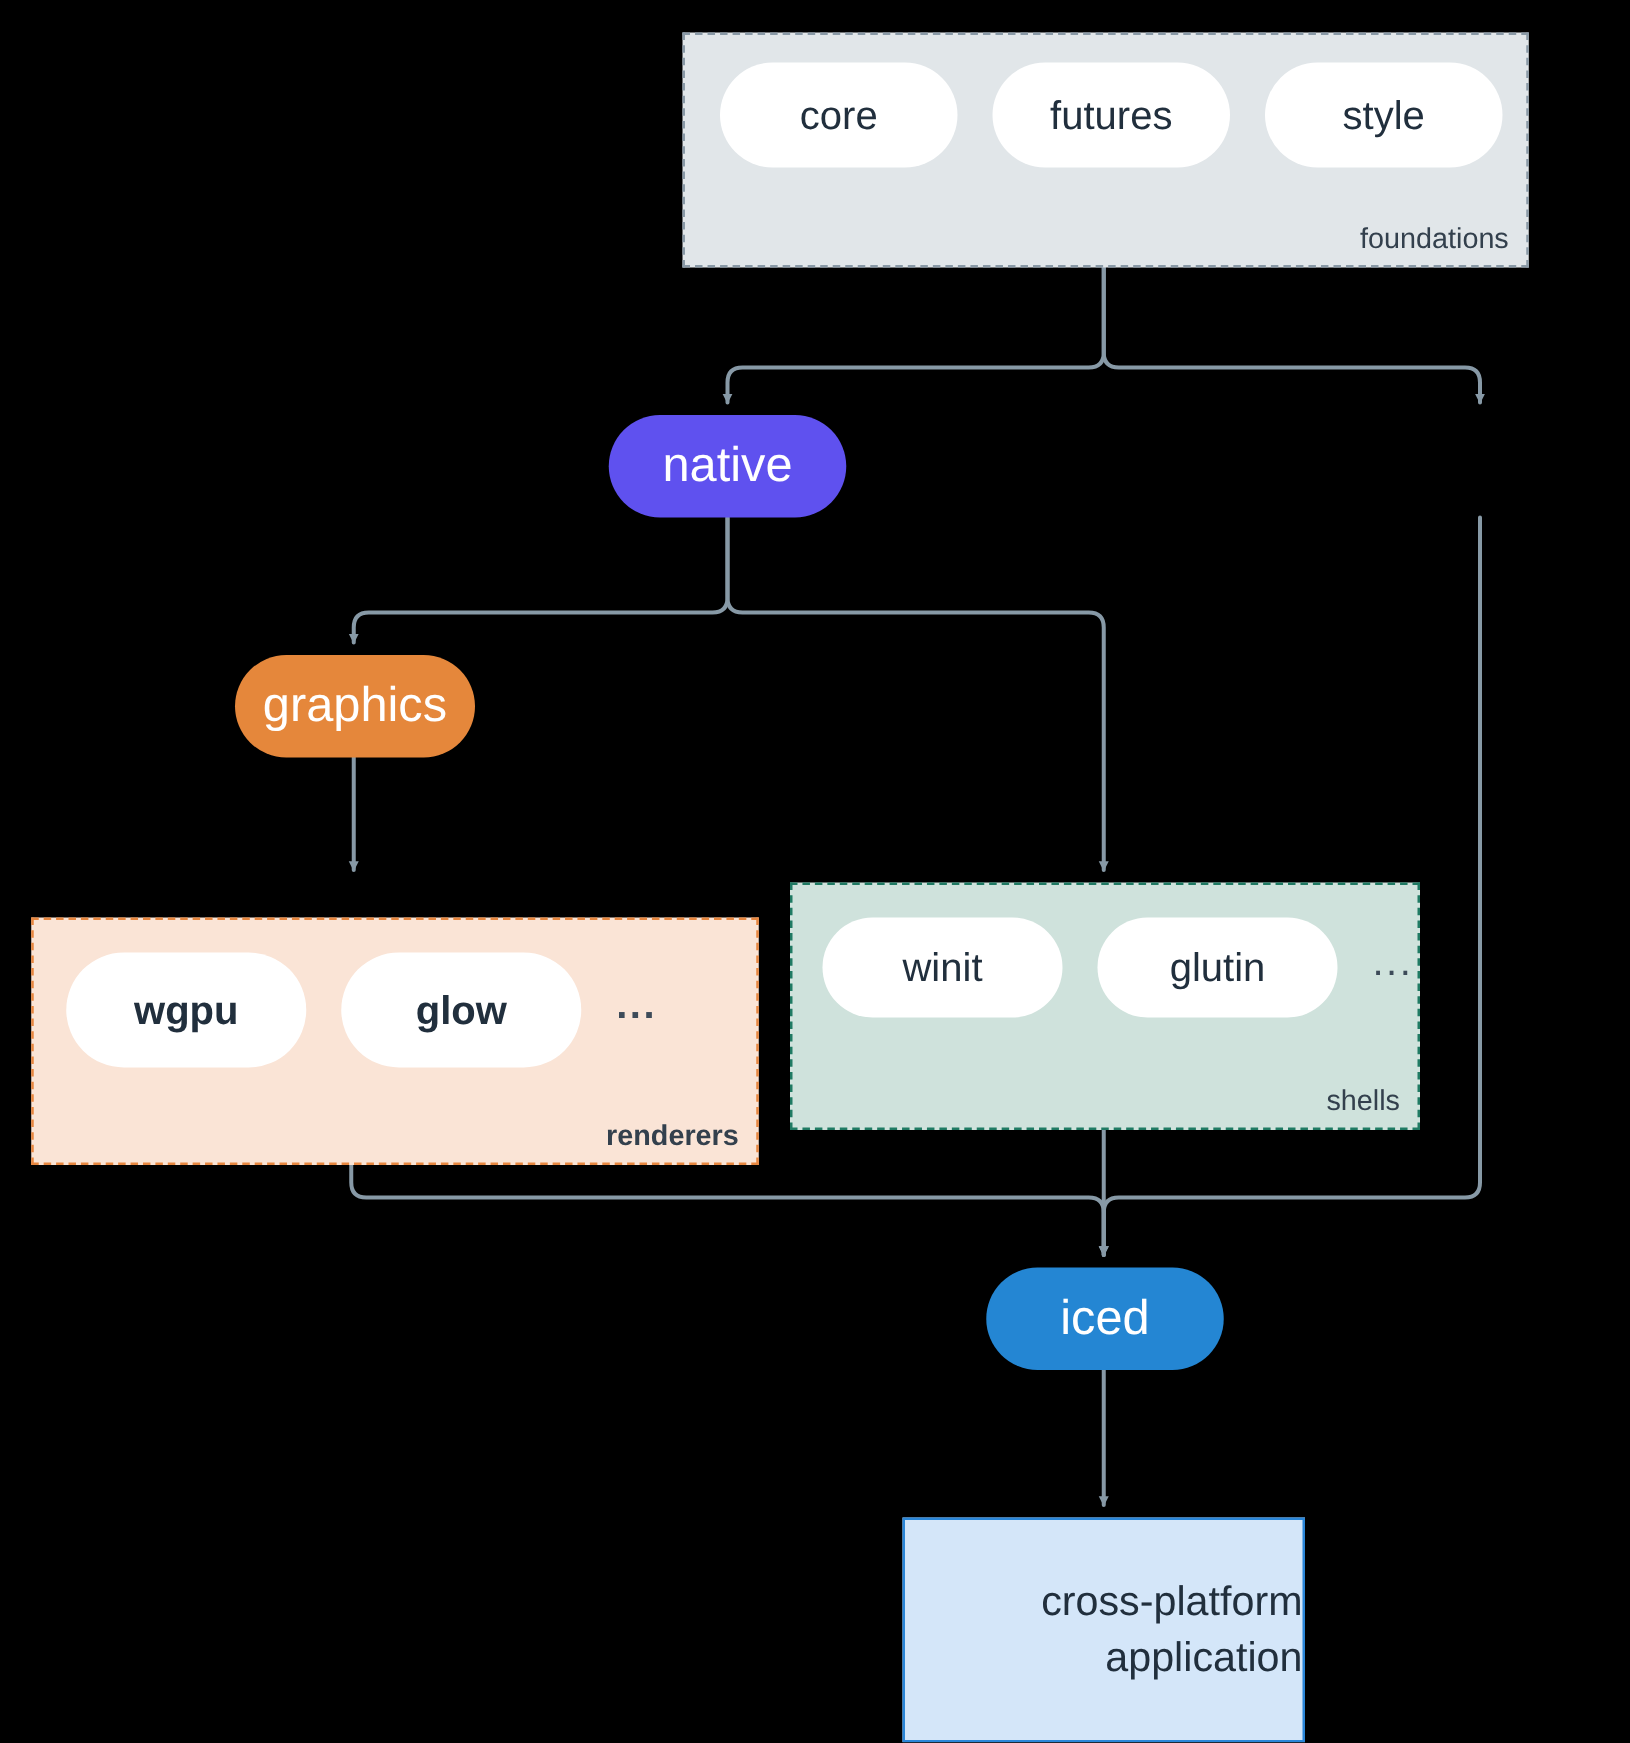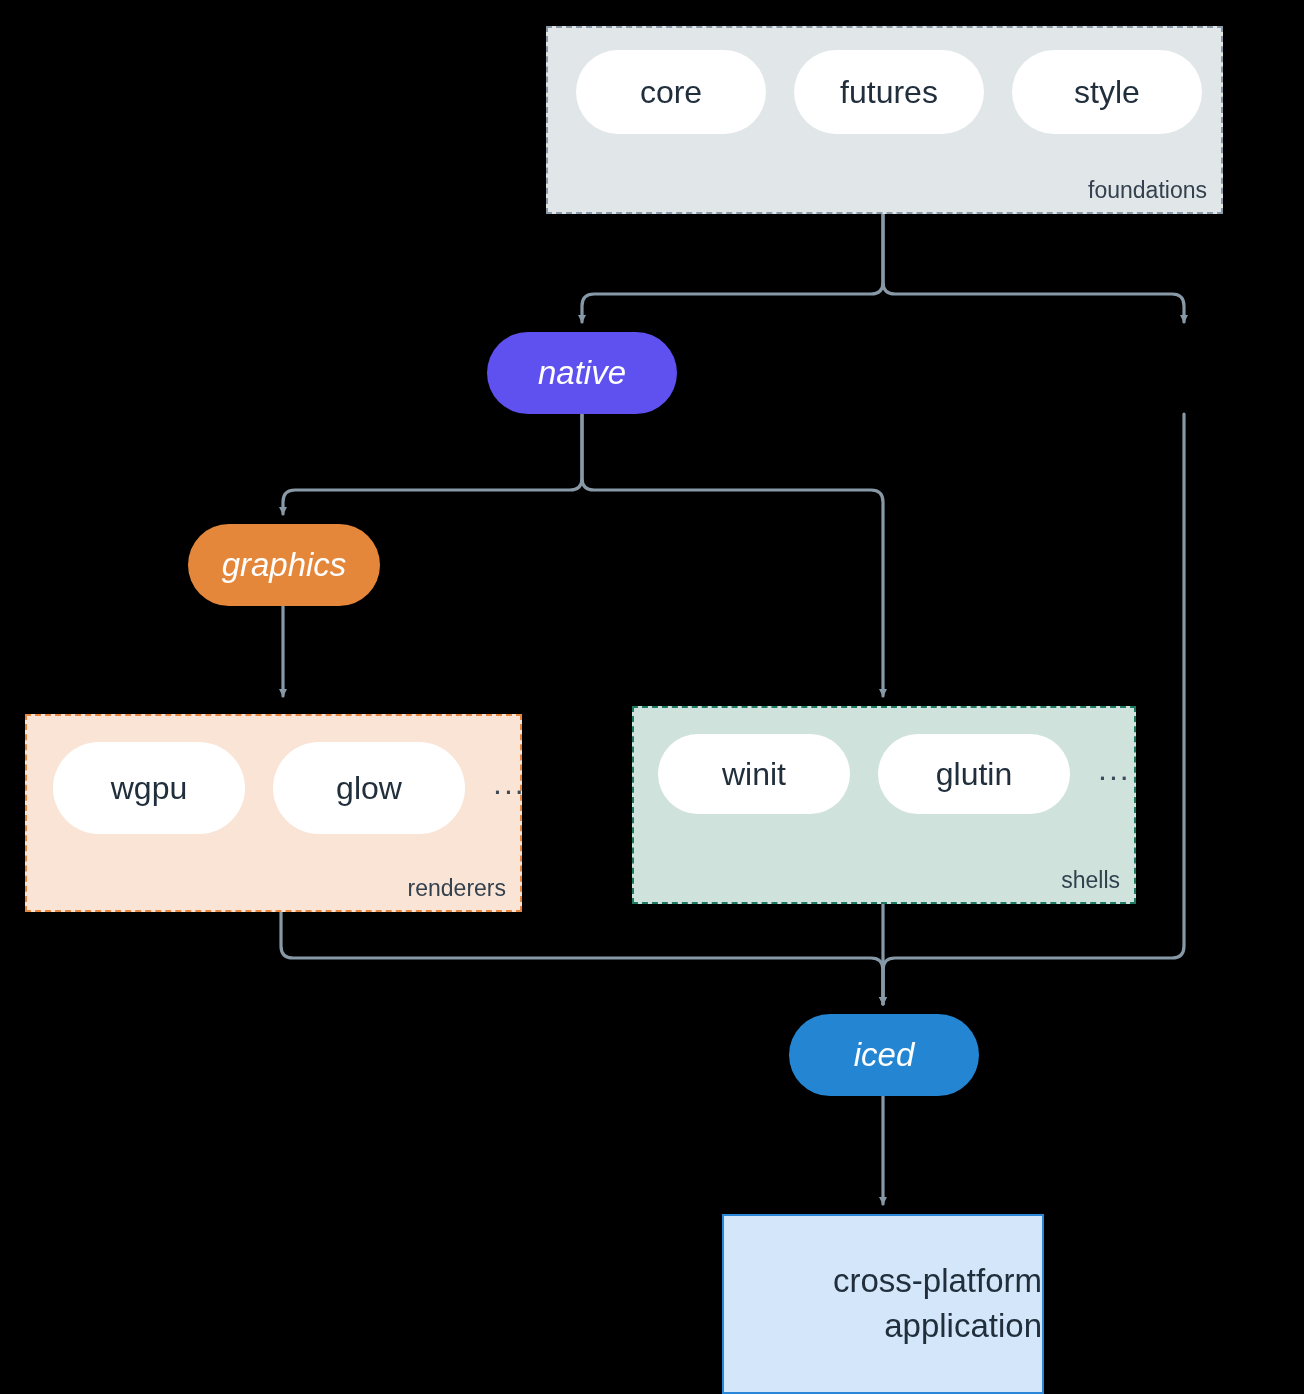--- a/index.html
+++ b/index.html
@@ -67,46 +67,46 @@
 
   #cluster-foundations {
     left: 546px; top: 26px; width: 677px; height: 188px;
     background: #e1e6e9;
     border-color: #8a9aa7;
   }
   #cluster-foundations .pill-row { left: 28px; top: 22px; }
   #cluster-foundations .pill { height: 84px; min-width: 190px; padding: 0 26px; }
 
   #cluster-renderers {
-    left: 25px; top: 714px; width: 497px; height: 198px;
+    left: 25px; top: 734px; width: 582px; height: 198px;
     background: #fae4d6;
     border-color: #e78740;
+    font-weight: bold;
   }
   #cluster-renderers .pill-row { left: 26px; top: 26px; }
   #cluster-renderers .pill { height: 92px; min-width: 192px; padding: 0 26px; }
 
   #cluster-shells {
     left: 632px; top: 706px; width: 504px; height: 198px;
     background: #cfe2dc;
     border-color: #1f7a63;
   }
   #cluster-shells .pill-row { left: 24px; top: 26px; }
   #cluster-shells .pill { height: 80px; min-width: 192px; padding: 0 26px; }
 
   
   .node-stadium {
     position: absolute;
     display: flex;
     align-items: center;
     justify-content: center;
     border-radius: 999px;
     color: #ffffff;
-    font-size: 33px;
-    box-sizing: border-box;
-    font-style: italic;
+    font-size: 39px;
+    box-sizing: border-box;
   }
   #node-native {
     left: 487px; top: 332px; width: 190px; height: 82px;
     background: #5f51ef;
   }
   #node-web {
     left: 1089px; top: 332px; width: 196px; height: 82px;
     background: #5f51ef;
   }
   #node-graphics {

